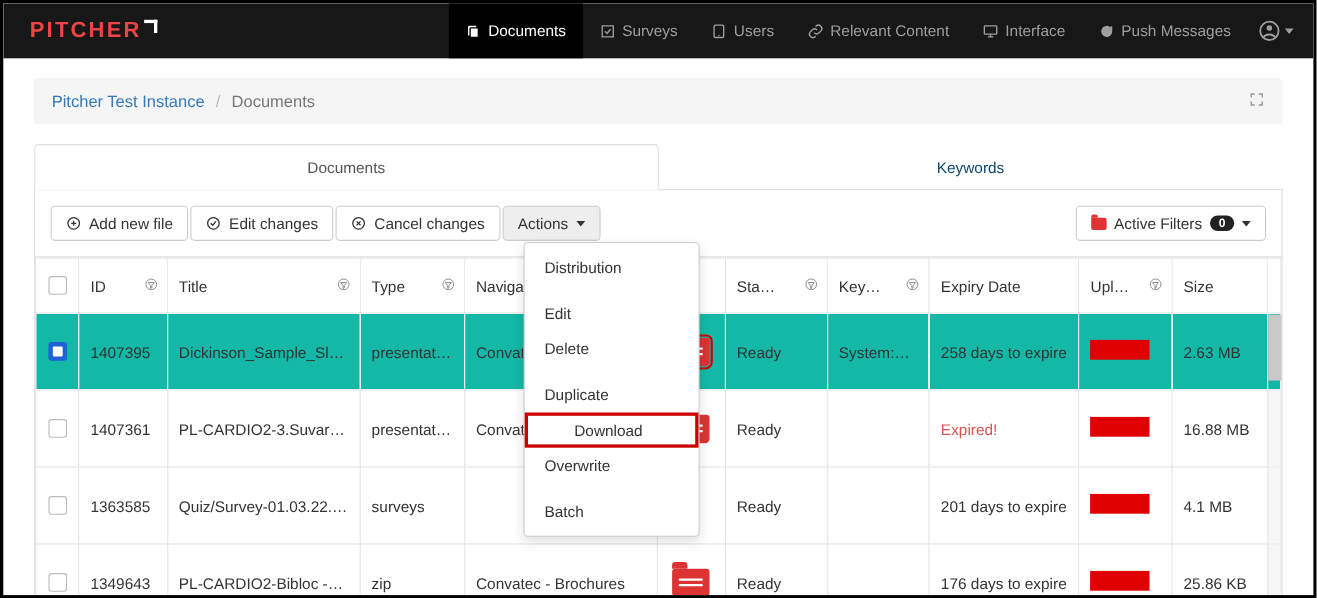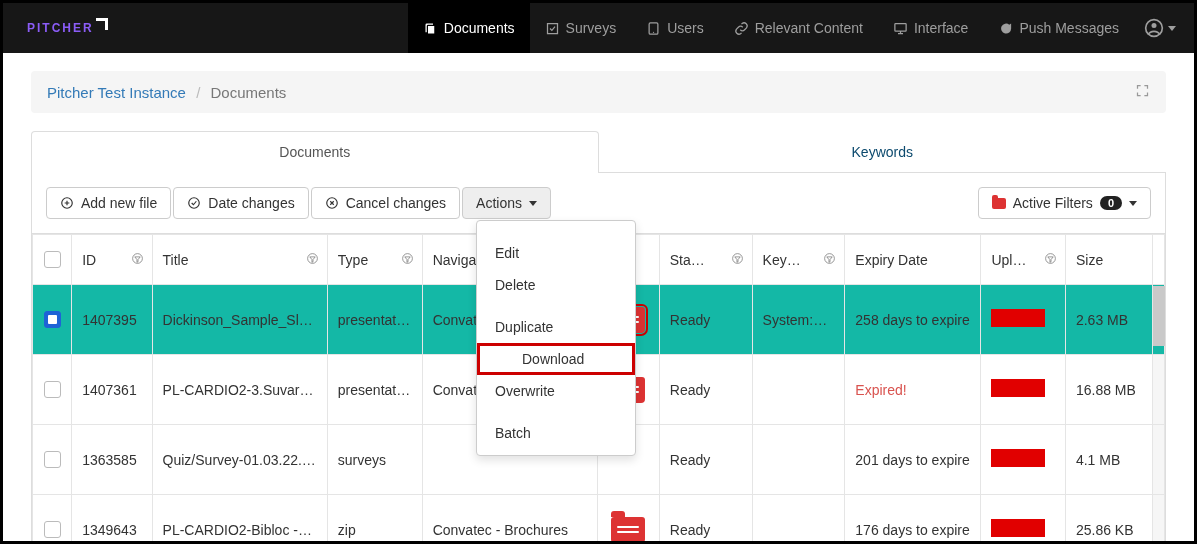--- a/index.html
+++ b/index.html
@@ -1,21 +1,21 @@
 <!DOCTYPE html>
 <html><head>
 <meta charset="utf-8">
 <style>
   * { box-sizing: border-box; margin: 0; padding: 0; }
   body { font-family: -apple-system, "Helvetica Neue", Arial, sans-serif; font-size: 14px; color: #333; background: #fff; width: 1197px; }
   .frame { border: 3px solid #000; width: 1197px; height: 544px; overflow: hidden; position: relative; }
 
   
   .navbar { background: #171717; height: 50px; display: flex; align-items: center; padding-left: 24px; padding-right: 18px; }
-  .logo { display: flex; align-items: center; color: #8b5cf6; font-weight: 700; font-size: 12px; letter-spacing: 2px; font-family: Arial, sans-serif; }
+  .logo { display: flex; align-items: center; color: #ef4444; font-weight: 700; font-size: 20px; letter-spacing: 2px; font-family: Arial, sans-serif; }
   .logo .tm-arrow { display:inline-block; width:12px; height:12px; border-top:3px solid #fff; border-right:3px solid #fff; margin-left:2px; margin-bottom:8px; }
   .nav-spacer { flex: 1; }
   .nav-items { display: flex; align-items: stretch; height: 50px; }
   .nav-item { display: flex; align-items: center; gap: 6px; padding: 0 15px; color: #9e9e9e; cursor: pointer; height: 50px; }
   .nav-item.active { background: #000; color: #fff; }
   .nav-item svg { width: 15px; height: 15px; fill: currentColor; }
   .user-menu { display:flex; align-items:center; gap:4px; color:#9e9e9e; margin-left: 10px; cursor:pointer; }
   .user-menu svg { width:20px; height:20px; fill:currentColor; }
   .caret { display:inline-block; width:0; height:0; border-left:4px solid transparent; border-right:4px solid transparent; border-top:5px solid currentColor; }
 
@@ -172,21 +172,21 @@
             <circle cx="12" cy="12" r="9"></circle>
             <path d="M12 8v8M8 12h8"></path>
           </svg>
         <span>Add new file</span>
       </button>
       <button class="btn">
         <svg class="ic" viewBox="0 0 24 24" fill="none" stroke="currentColor" stroke-width="2">
             <circle cx="12" cy="12" r="9"></circle>
             <path d="M8 12l3 3 5-6"></path>
           </svg>
-        <span>Date changes</span>
+        <span>Edit changes</span>
       </button>
       <button class="btn">
         <svg class="ic" viewBox="0 0 24 24" fill="none" stroke="currentColor" stroke-width="2">
             <circle cx="12" cy="12" r="9"></circle>
             <path d="M9 9l6 6M15 9l-6 6"></path>
           </svg>
         <span>Cancel changes</span>
       </button>
       <button class="btn primaryish">
         <span>Actions</span>
@@ -194,20 +194,21 @@
       </button>
       <div class="toolbar-spacer"></div>
       <div class="filter-btn">
         <span class="folder-small"></span>
         <span>Active Filters</span>
         <span class="badge">0</span>
         <span class="caret"></span>
       </div>
 
       <div class="dropdown">
+        <div class="dd-item"><span>Distribution</span></div>
         <div style="height:10px"></div>
         <div class="dd-item"><span>Edit</span></div>
         <div class="dd-item"><span>Delete</span></div>
         <div style="height:10px"></div>
         <div class="dd-item"><span>Duplicate</span></div>
         <div class="dd-item hl"><span>Download</span></div>
         <div class="dd-item"><span>Overwrite</span></div>
         <div style="height:10px"></div>
         <div class="dd-item"><span>Batch</span></div>
       </div>

